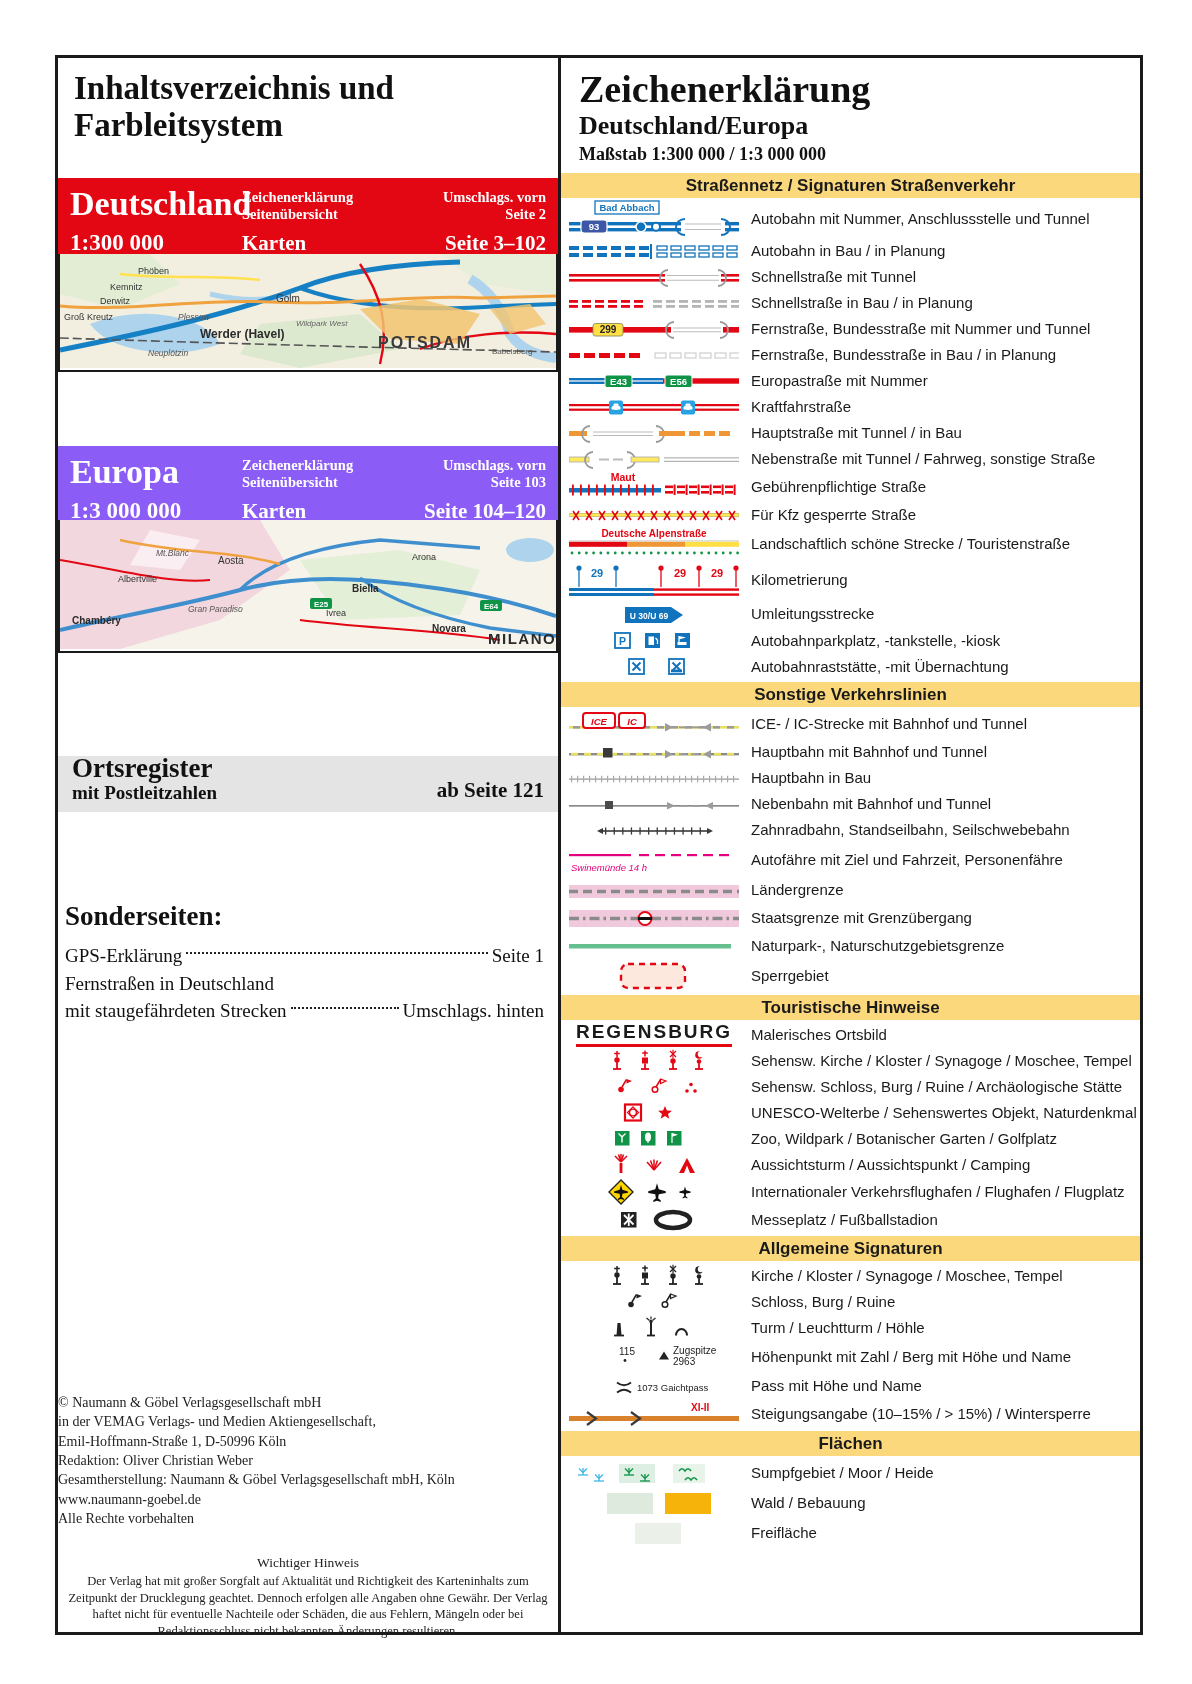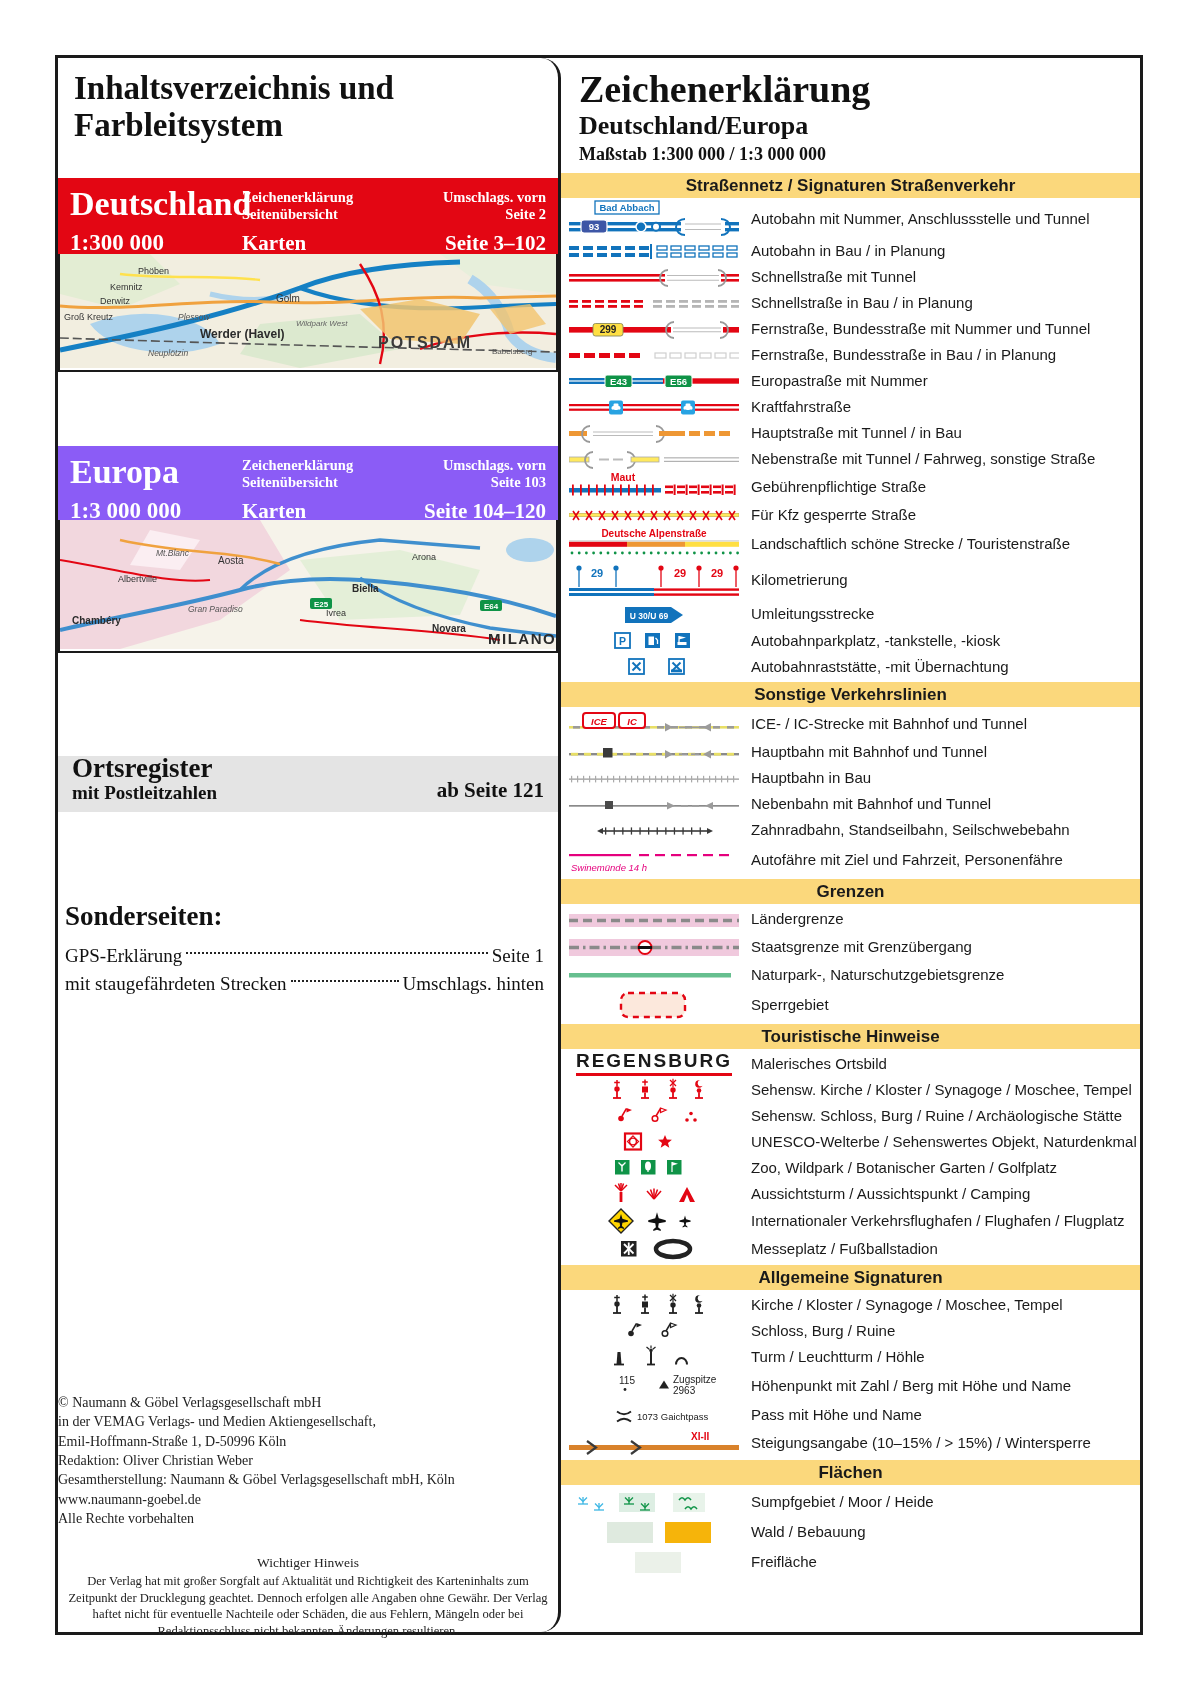--- a/index.html
+++ b/index.html
@@ -1,20 +1,20 @@
 <!DOCTYPE html>
 <html><head>
 <meta charset="utf-8">
 <style>
   html,body{margin:0;padding:0;background:#fff;}
   .page{position:relative;width:1192px;height:1684px;background:#fff;overflow:hidden;
         font-family:"Liberation Sans",sans-serif;color:#1a1a1a;}
   .sheet{position:absolute;left:55px;top:55px;width:1082px;height:1574px;
          border:3px solid #1a1a1a;display:flex;background:#fff;}
-  .col-left{position:relative;width:500px;border-right:3px solid #1a1a1a;flex:none;border-radius:20px;}
+  .col-left{position:relative;width:500px;border-right:3px solid #1a1a1a;flex:none;}
   .col-right{position:relative;flex:1;overflow:hidden;}
 
   
   .lt-title{position:absolute;top:12px;left:16px;font-family:"Liberation Serif",serif;
             font-weight:bold;font-size:33px;line-height:1.12;color:#111;}
   .band{position:absolute;left:0;width:500px;display:flex;color:#fff;
         font-family:"Liberation Serif",serif;font-weight:bold;padding:9px 12px;box-sizing:border-box;}
   .band.red{top:120px;height:76px;background:#e30613;}
   .band.blue{top:388px;height:74px;background:#8b5cf6;}
   .band .c1{width:172px;}
@@ -180,20 +180,23 @@
 
       <div class="sonder">
         <div class="st">Sonderseiten:</div>
         <div id="sonder-rows">
             <div class="srow">
               <span>GPS-Erklärung</span>
               <span class="leader"></span>
               <span>Seite 1</span>
             </div>
             <div class="srow">
+              <span>Fernstraßen in Deutschland</span>
+            </div>
+            <div class="srow">
               <span>mit staugefährdeten Strecken</span>
               <span class="leader"></span>
               <span>Umschlags. hinten</span>
             </div>
           </div>
       </div>
 
       <div class="imprint" id="imprint">
           <div>© Naumann &amp; Göbel Verlagsgesellschaft mbH</div>
           <div>in der VEMAG Verlags- und Medien Aktiengesellschaft,</div>
@@ -723,21 +726,20 @@
                 <rect x="70" y="11" width="10" height="2.2" fill="#e5007d"></rect>
                 <rect x="86" y="11" width="10" height="2.2" fill="#e5007d"></rect>
                 <rect x="102" y="11" width="10" height="2.2" fill="#e5007d"></rect>
                 <rect x="118" y="11" width="10" height="2.2" fill="#e5007d"></rect>
                 <rect x="134" y="11" width="10" height="2.2" fill="#e5007d"></rect>
                 <rect x="150" y="11" width="10" height="2.2" fill="#e5007d"></rect>
               </svg>
             </div>
             <div class="lab">Autofähre mit Ziel und Fahrzeit, Personenfähre</div>
           </div>
-          <div class="secband">Grenzen</div>
           <div class="lrow">
             <div class="sym">
               <svg width="170" height="26" viewBox="0 0 170 26">
                 <rect x="0" y="8" width="170" height="13" fill="#f0c9dd"></rect>
     <line x1="0" y1="14.5" x2="170" y2="14.5" stroke="#8a8a8a" stroke-width="3.4" stroke-dasharray="9 5"></line>
               </svg>
             </div>
             <div class="lab">Ländergrenze</div>
           </div>
           <div class="lrow">

